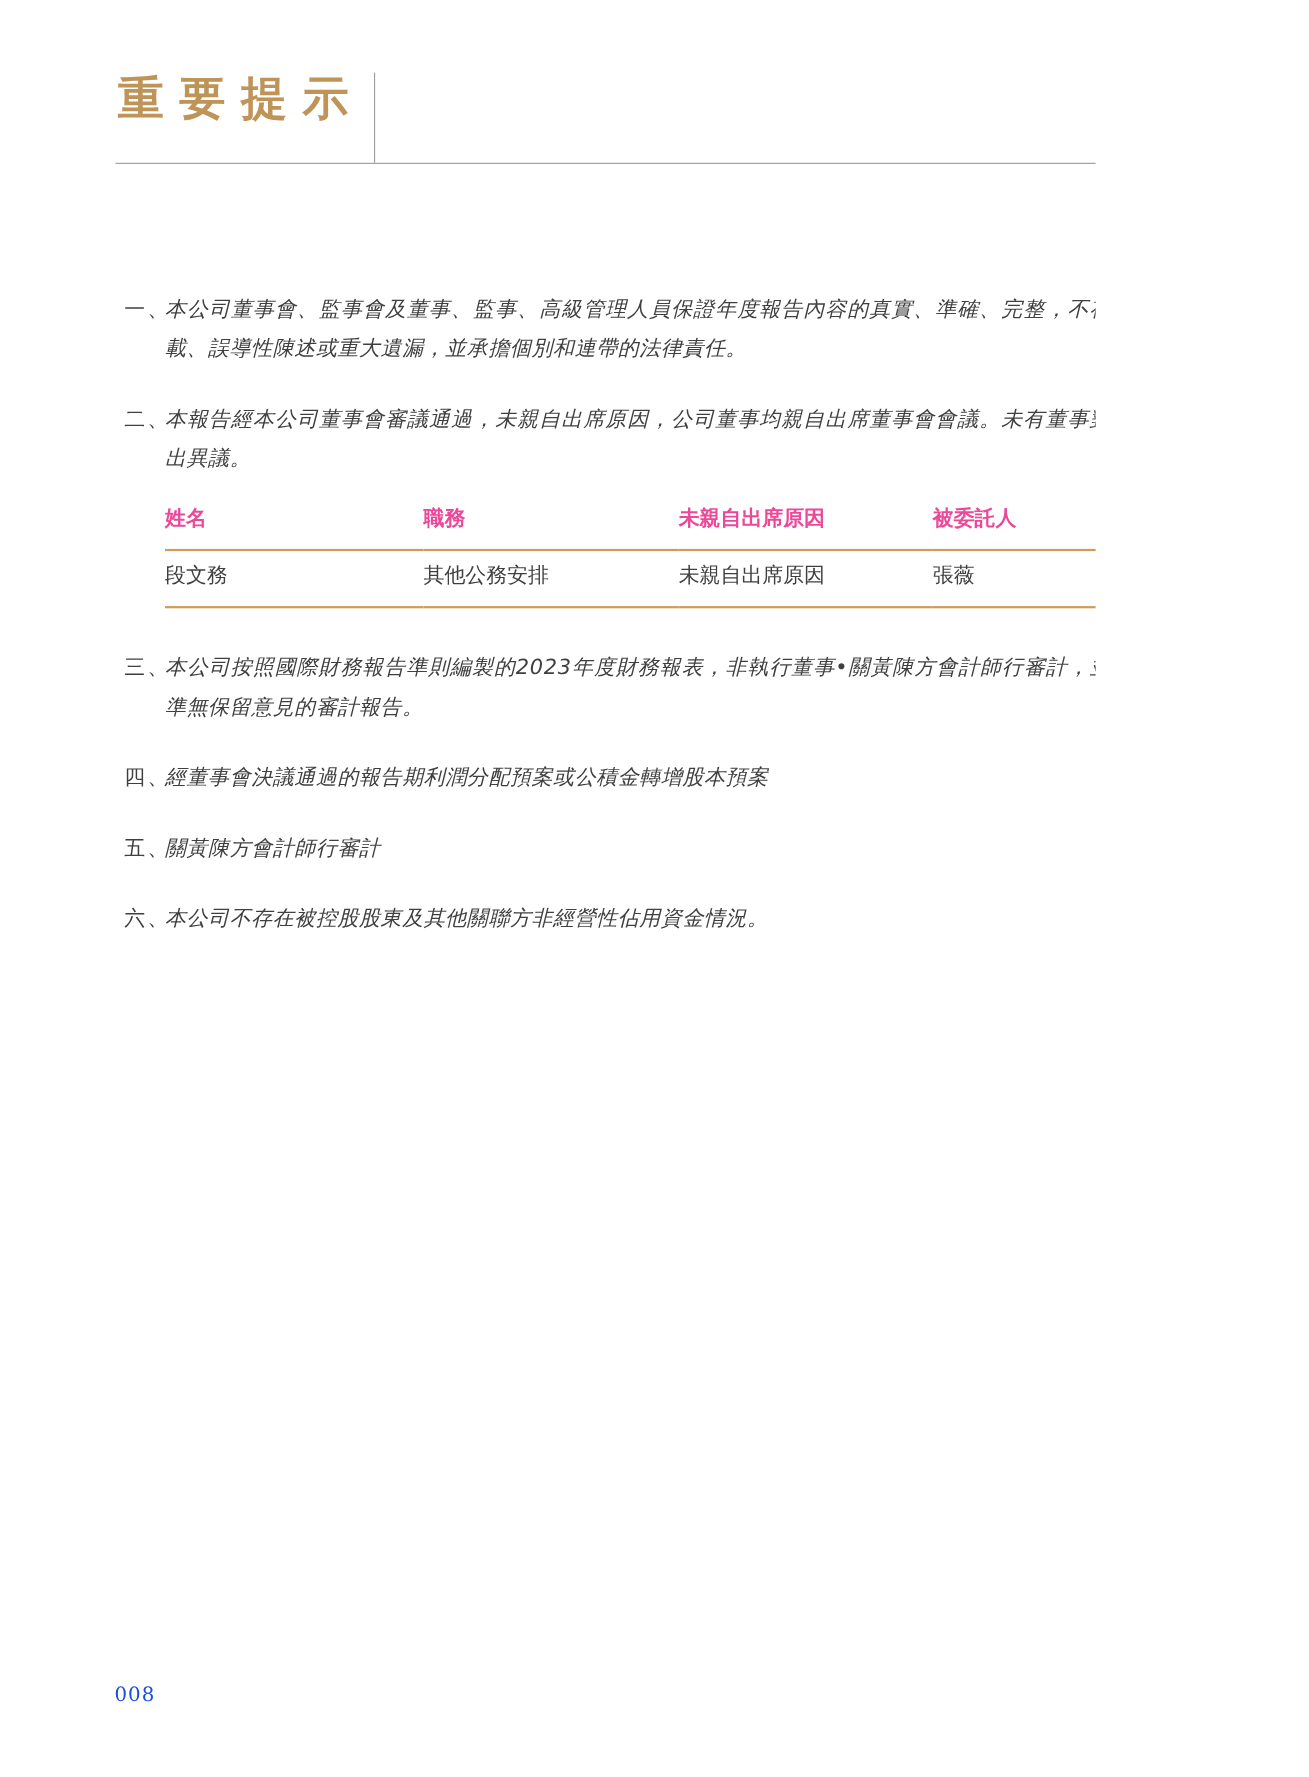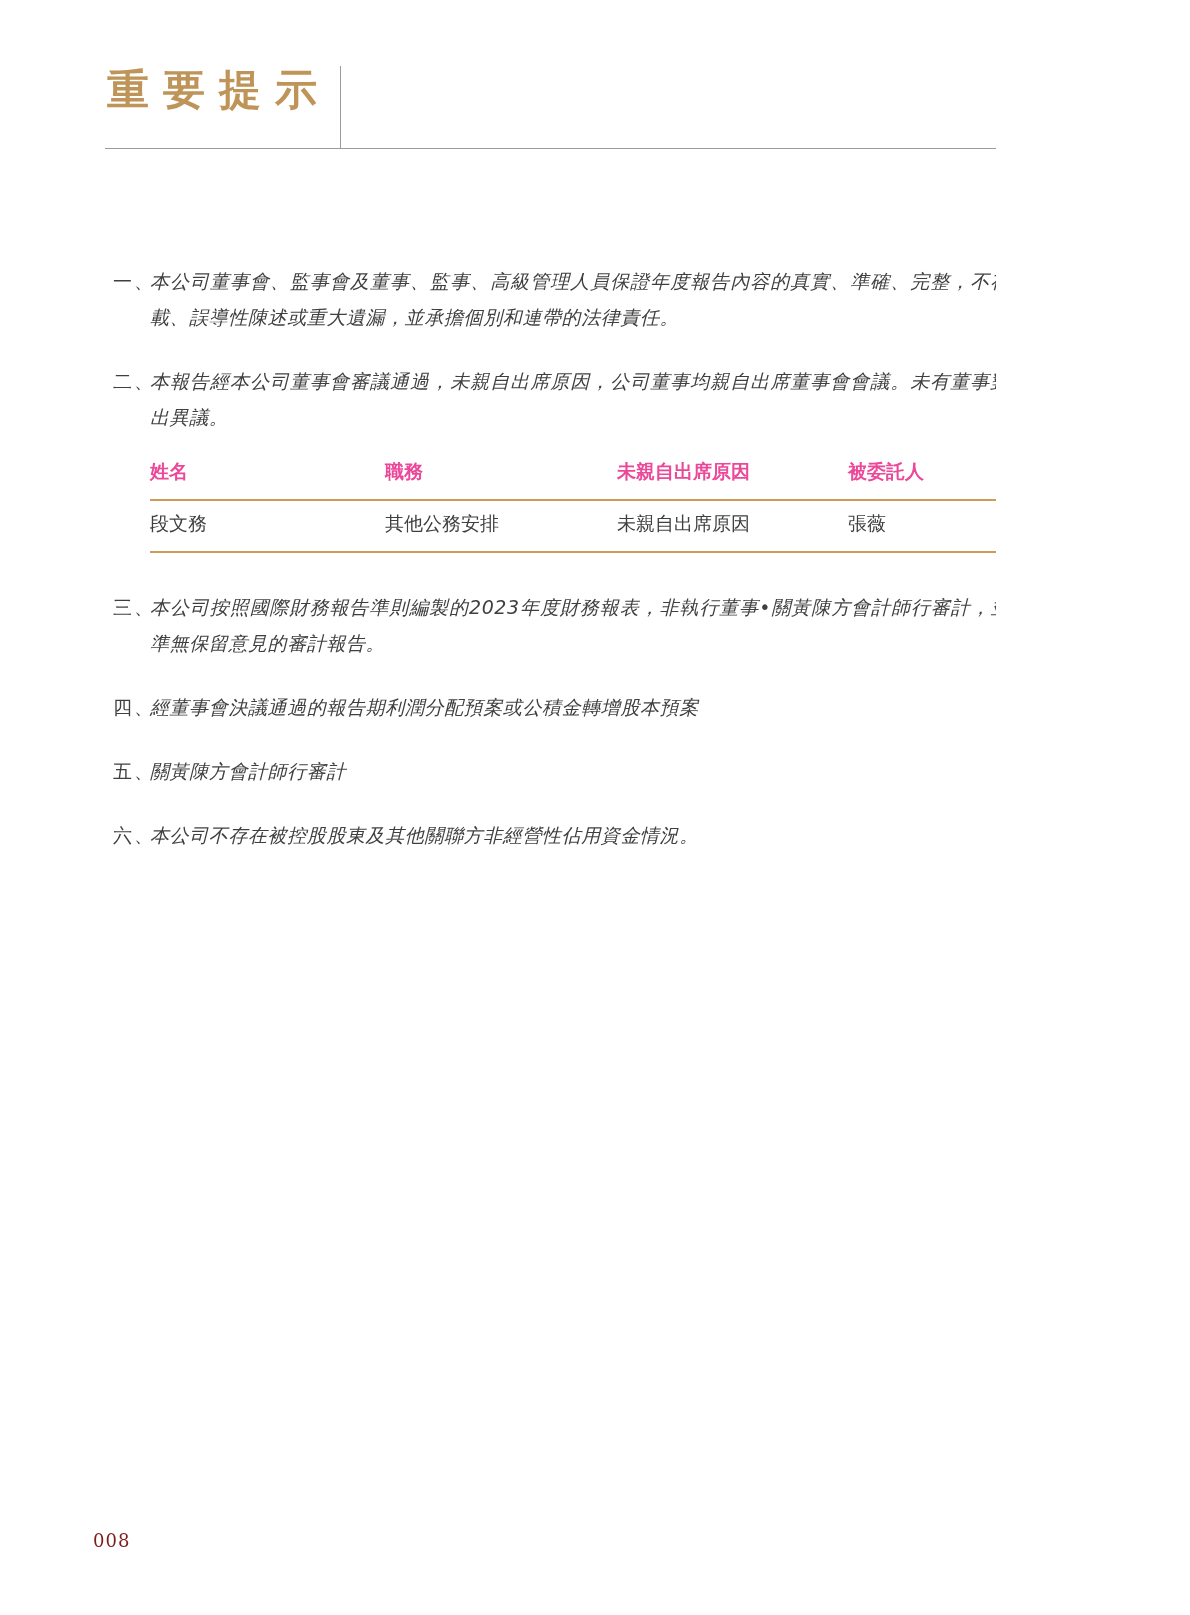--- a/index.html
+++ b/index.html
@@ -86,25 +86,25 @@
     border-bottom: 2px solid #cf9b57;
   }
   table.directors td {
     text-align: left;
     padding: 4px 0 10px 0;
     border-bottom: 2px solid #cf9b57;
     margin-top: 20px;
   }
   .page-number {
     position: absolute;
-    left: 93px;
+    left: 104px;
     top: 1530px;
     font-family: "DejaVu Serif", "Liberation Serif", serif;
     font-size: 18px;
-    color: #7f1d1d;
+    color: #1d4ed8;
     letter-spacing: 1px;
   }
 </style>
 </head>
 <body>
 
 <div class="page">
 
   <div class="doc-title">重要提示</div>
   <div class="v-line"></div>

